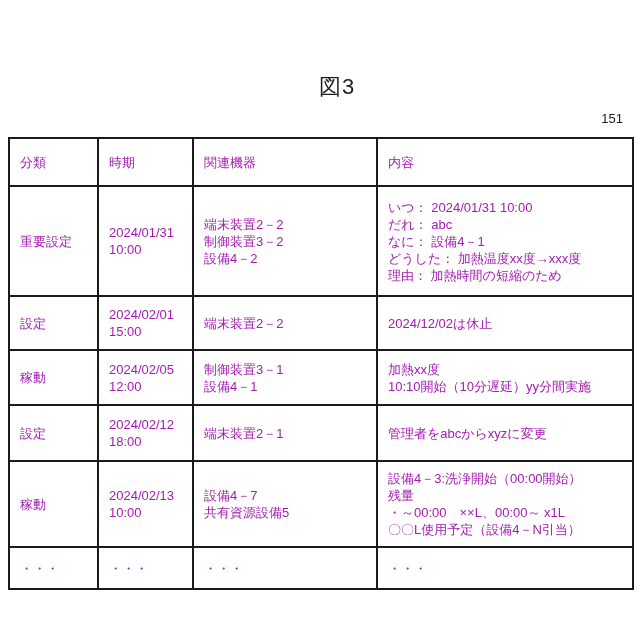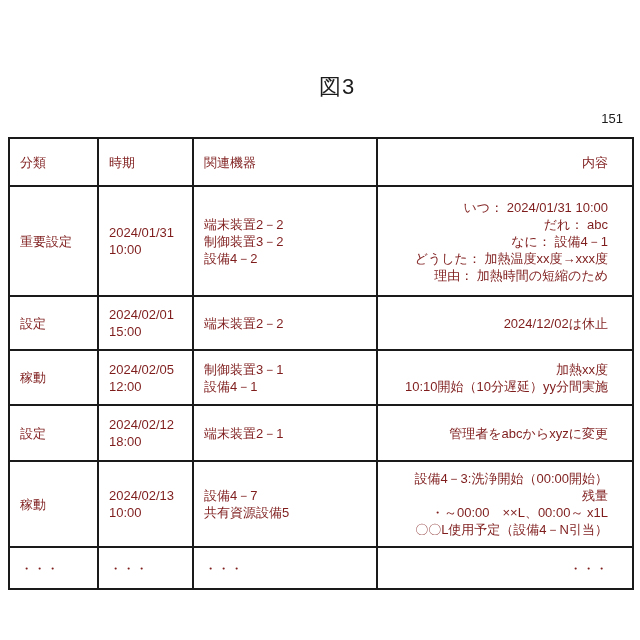--- a/index.html
+++ b/index.html
@@ -34,36 +34,36 @@
   table.log-table {
     position: absolute;
     top: 137px;
     left: 8px;
     width: 624px;
     border-collapse: collapse;
     table-layout: fixed;
   }
   table.log-table td {
     border: 2px solid #1a1a1a;
-    padding: 3px 24px 3px 10px;
+    padding: 3px 8px 3px 10px;
     vertical-align: middle;
     font-size: 13px;
     line-height: 17px;
     white-space: pre-line;
     overflow: hidden;
-    color: #7f1d1d;
+    color: #a21caf;
   }
   tr.r-header  td { height: 40px; }
   tr.r-0 td { height: 102px; }
   tr.r-1 td { height: 46px; }
   tr.r-2 td { height: 47px; }
   tr.r-3 td { height: 48px; }
   tr.r-4 td { height: 78px; }
   tr.r-5 td { height: 34px; }
-  td.col-content { padding-left: 8px; text-align: right; }
+  td.col-content { padding-left: 8px; }
 </style>
 </head>
 <body>
 
 <div class="figure-title">図3</div>
 <div class="page-number">151</div>
 
 <table class="log-table">
   <colgroup>
     <col style="width:89px">

